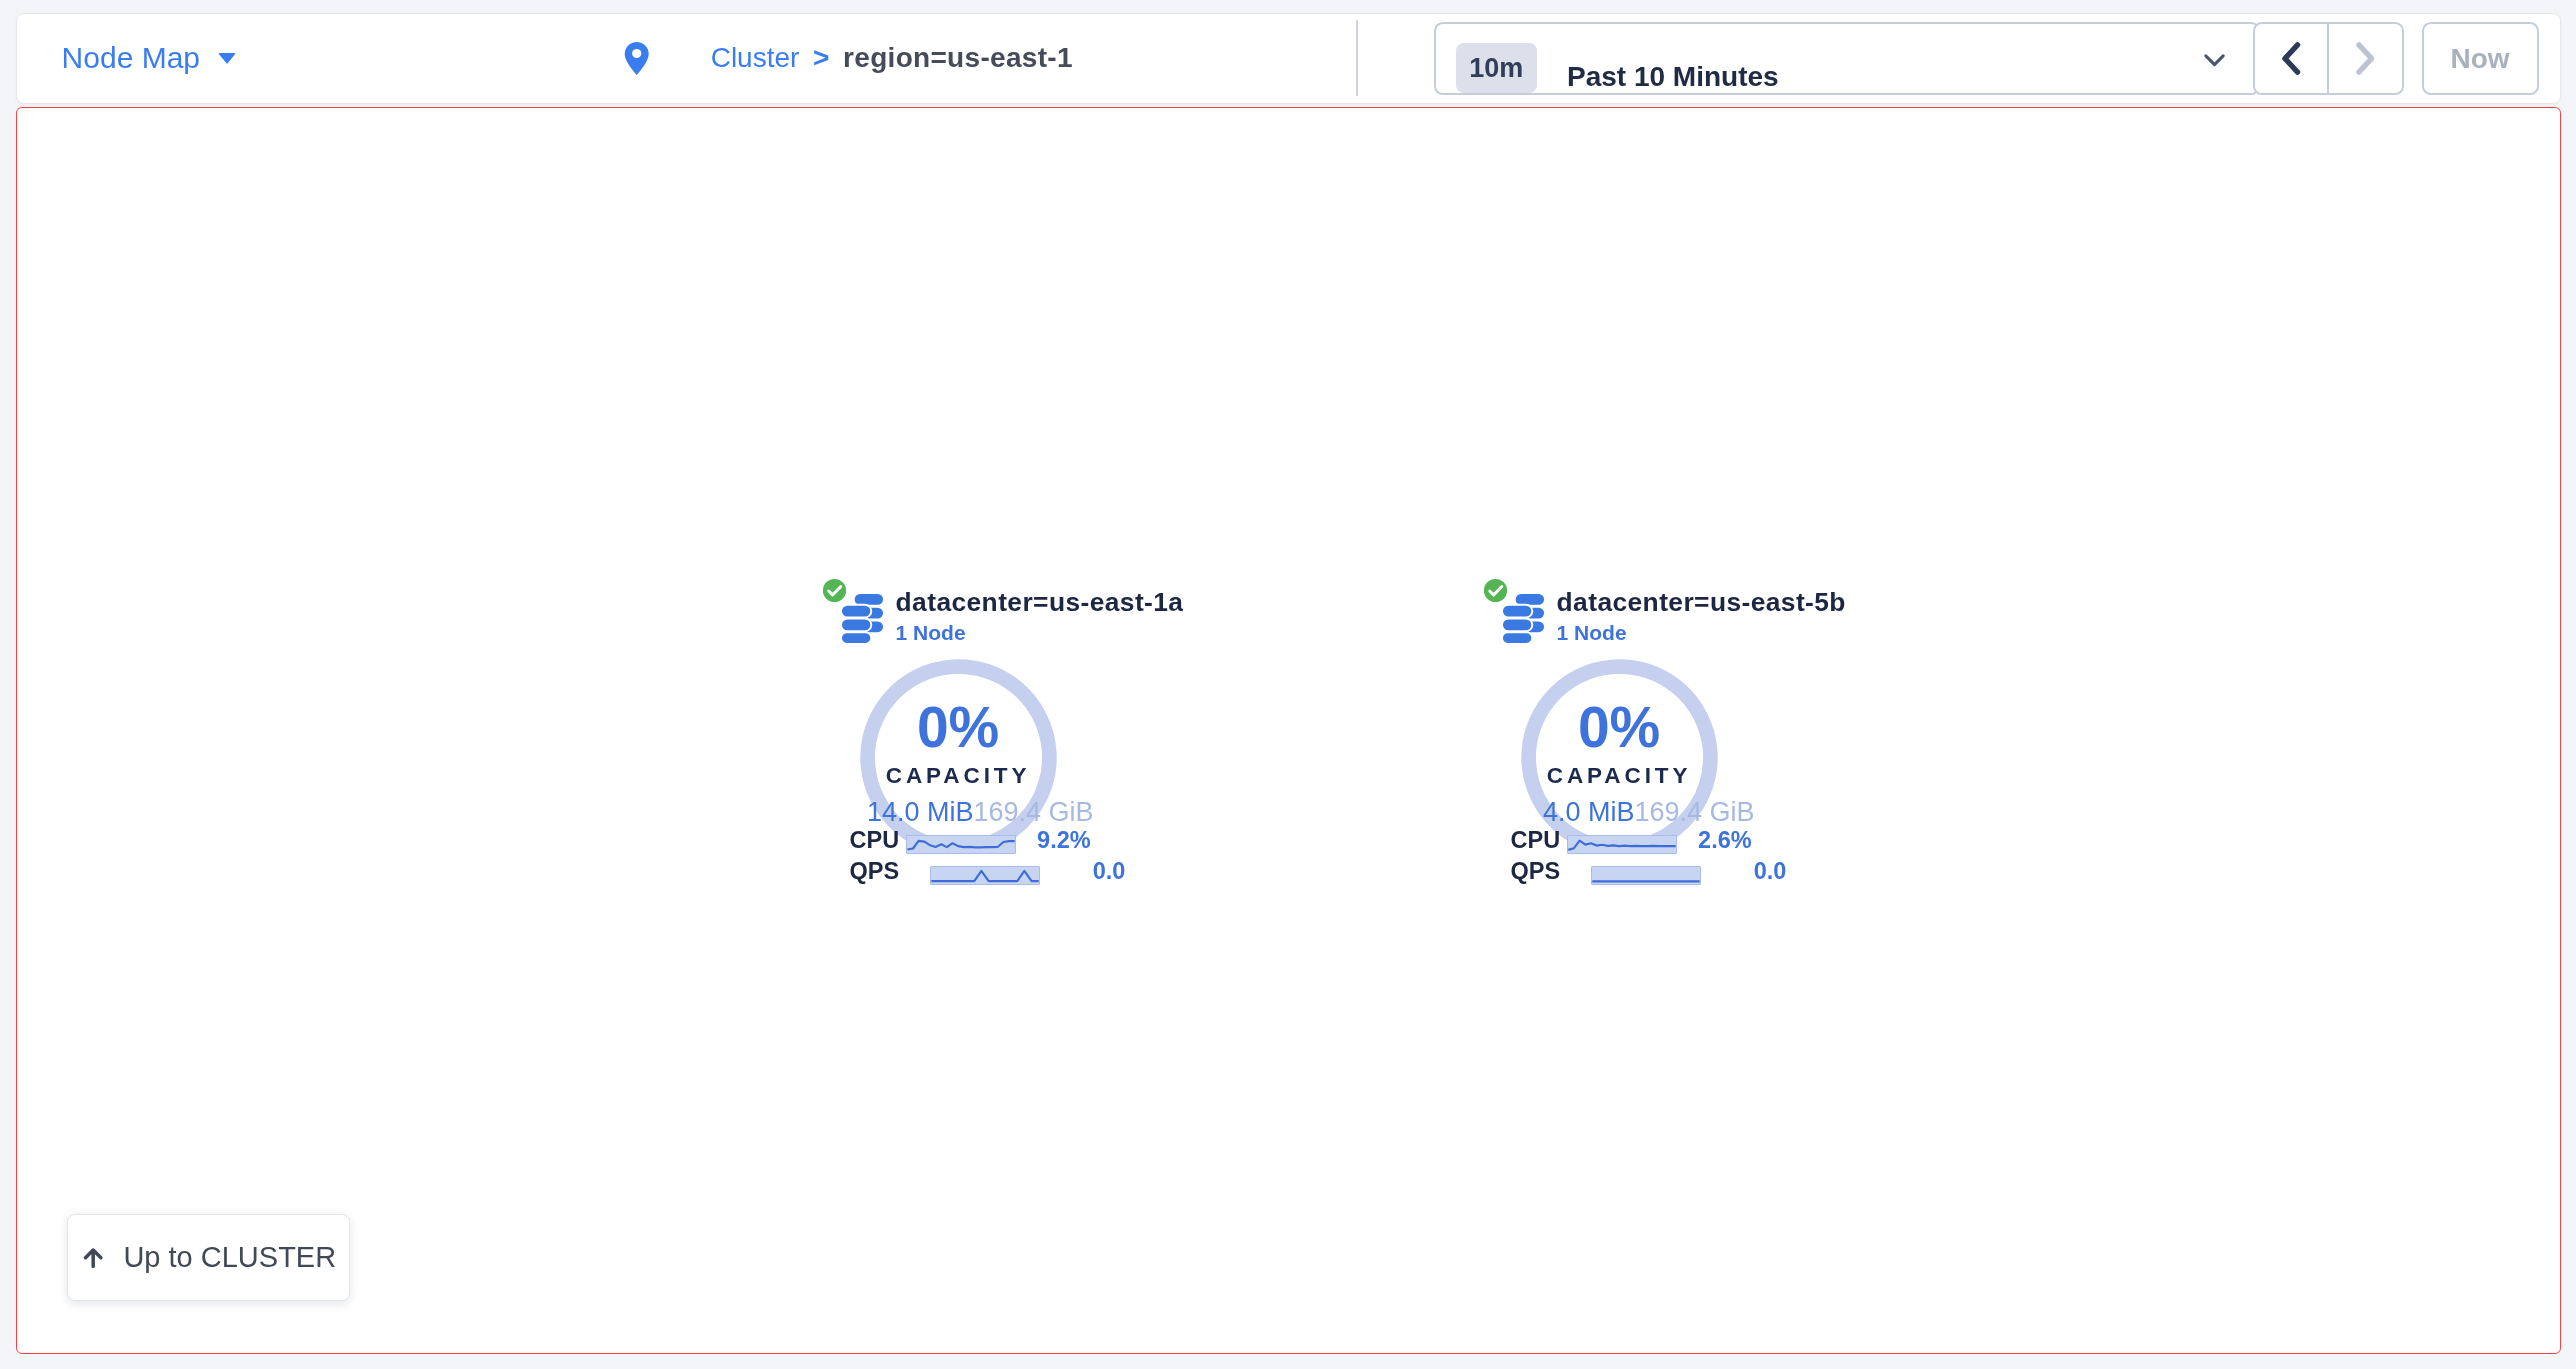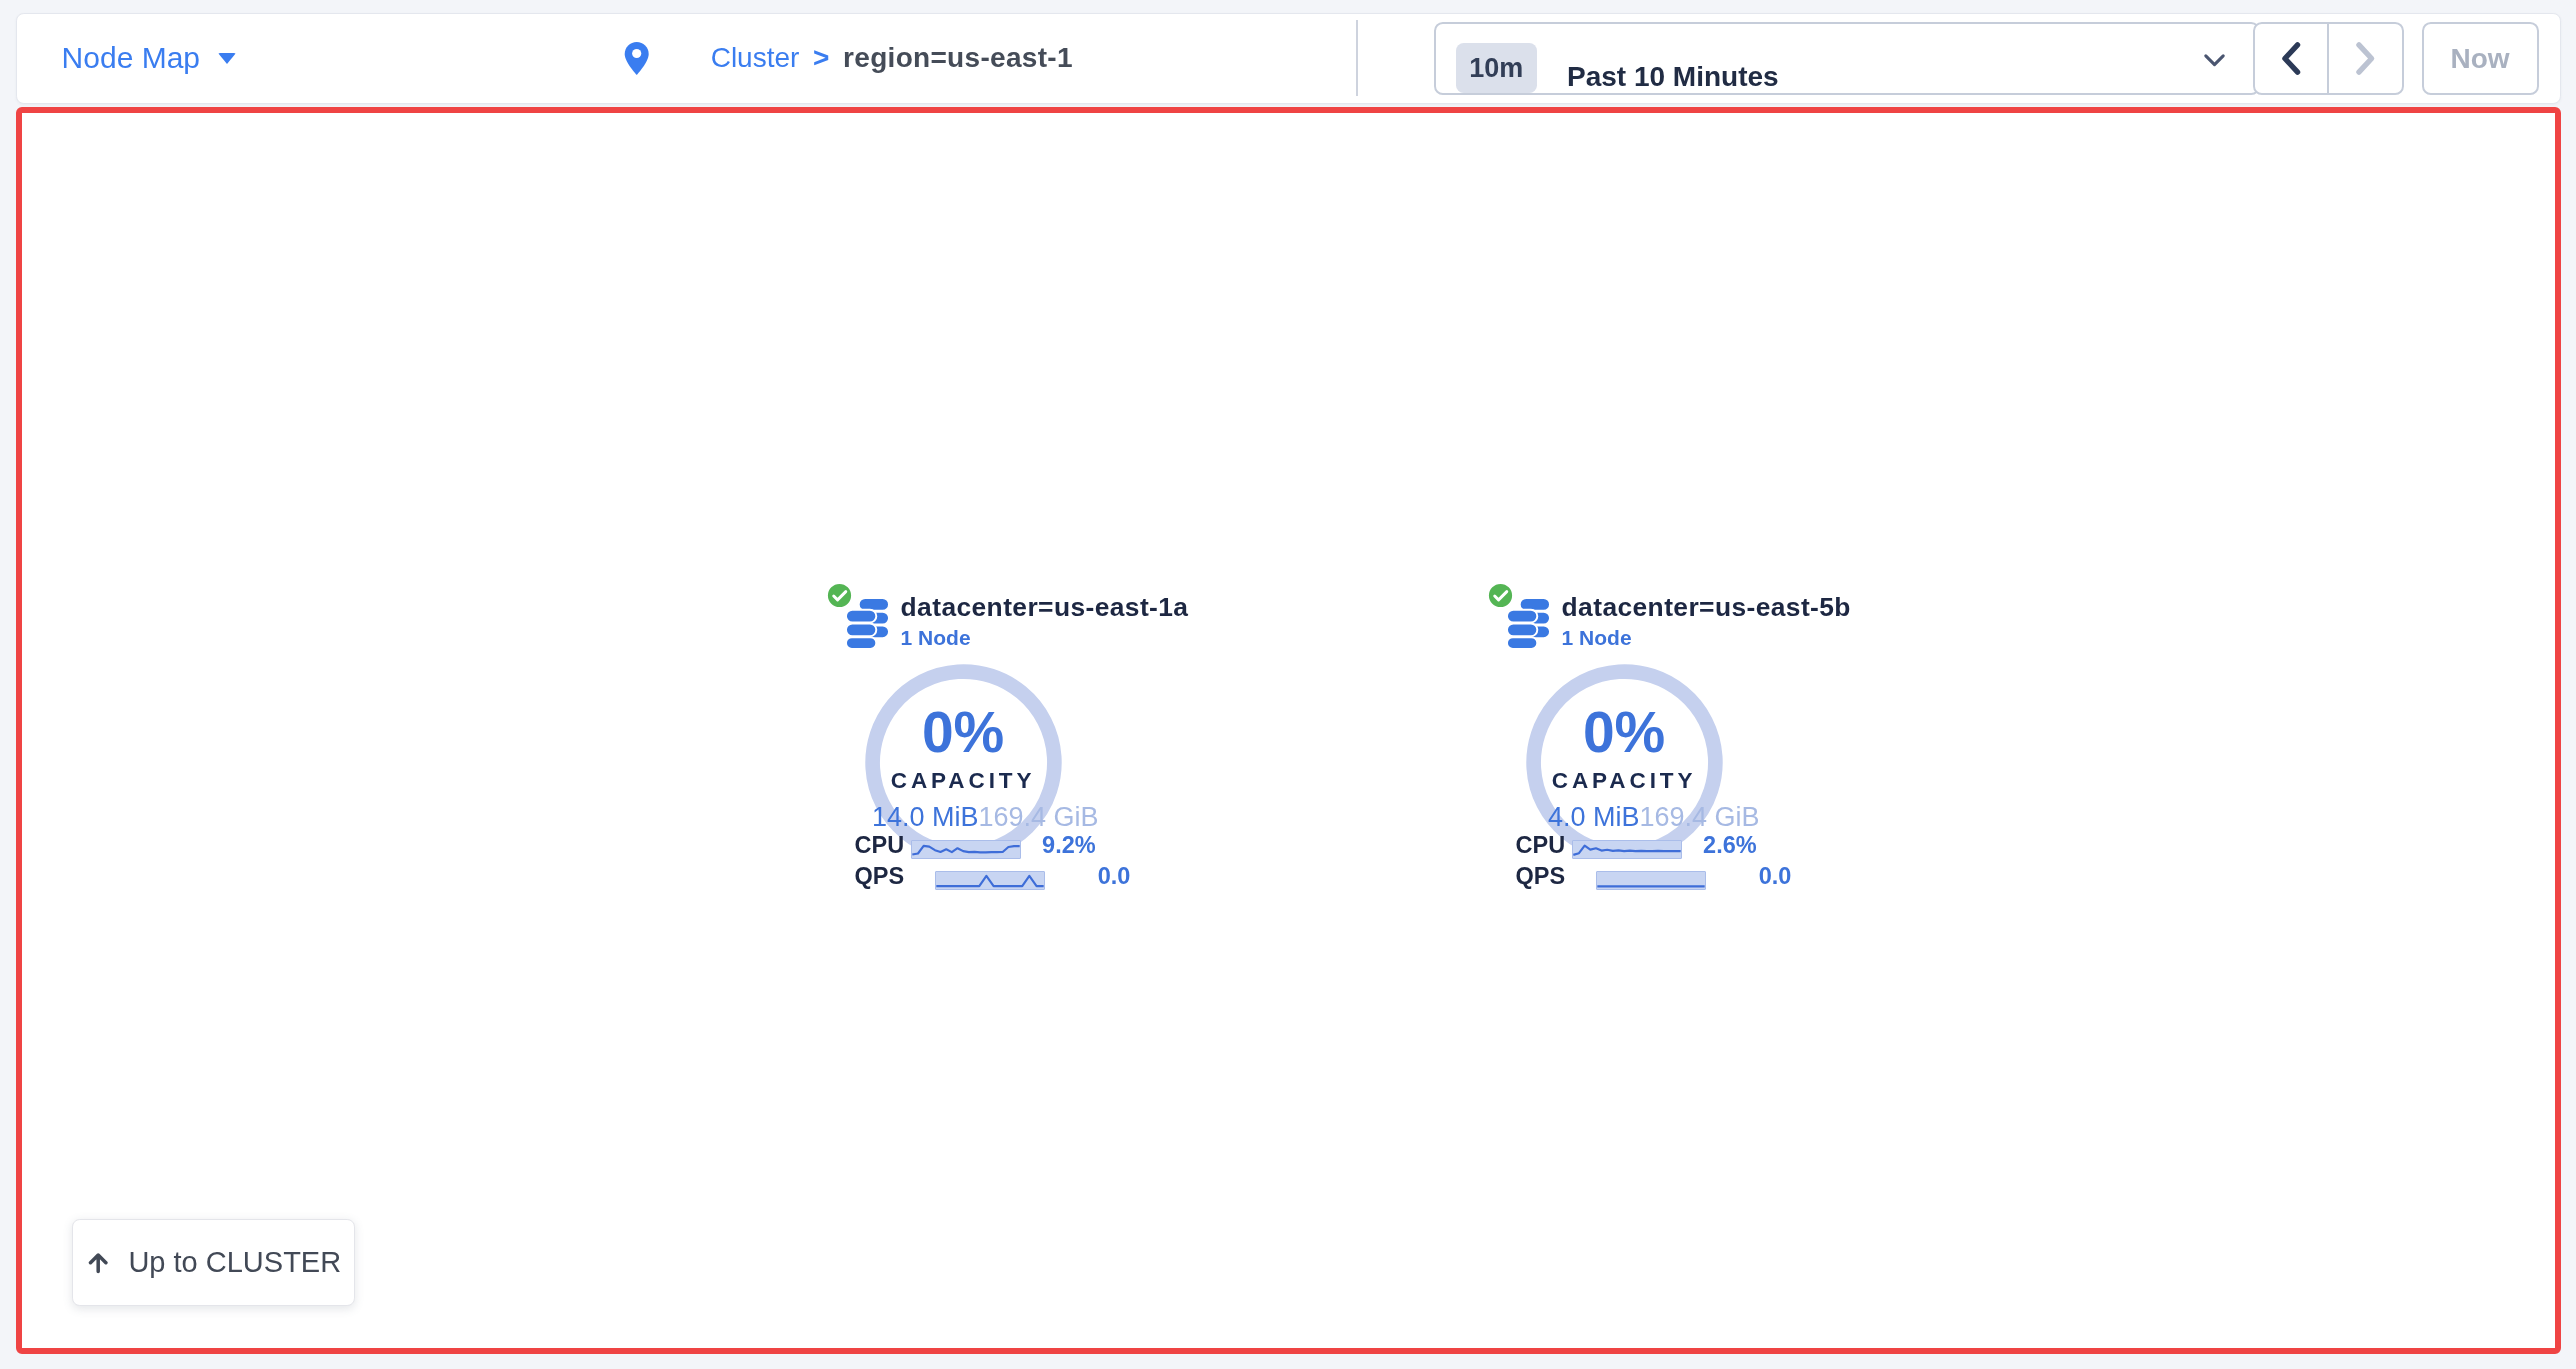--- a/index.html
+++ b/index.html
@@ -55,21 +55,21 @@
   }
   .arrow-btn.prev { border-right:2px solid var(--control-border); }
   .now-btn {
     position:absolute; left:2405px; top:8.8px; width:117px; height:73px;
     border:2px solid var(--control-border); border-radius:8.8px; background:#fff;
     font-family:inherit; font-size:28px; font-weight:700; color:var(--muted); cursor:default;
   }
   
   .map-panel {
     position:absolute; left:15.6px; top:107px; width:2545px; height:1247px;
-    background:#fff; border:6px solid #ef4444; border-radius:5.9px;
+    background:#fff; border:1px solid #ef4444; border-radius:5.9px;
   }
   
   .dc-card { position:absolute; width:303px; height:328px; cursor:pointer; }
   .dc-card.c1 { left:806px; top:572px; }
   .dc-card.c2 { left:1467px; top:572px; }
   .dc-head { position:absolute; left:0; top:0; height:70px; width:100%; }
   .dc-iconwrap { position:absolute; left:21.5px; top:2px; width:61px; height:68px; }
   .nodes-icon { position:absolute; left:11.7px; top:15.6px; }
   .check-badge { position:absolute; left:-7.8px; top:0px; }
   .dc-titles { position:absolute; left:89px; top:11.7px; }

